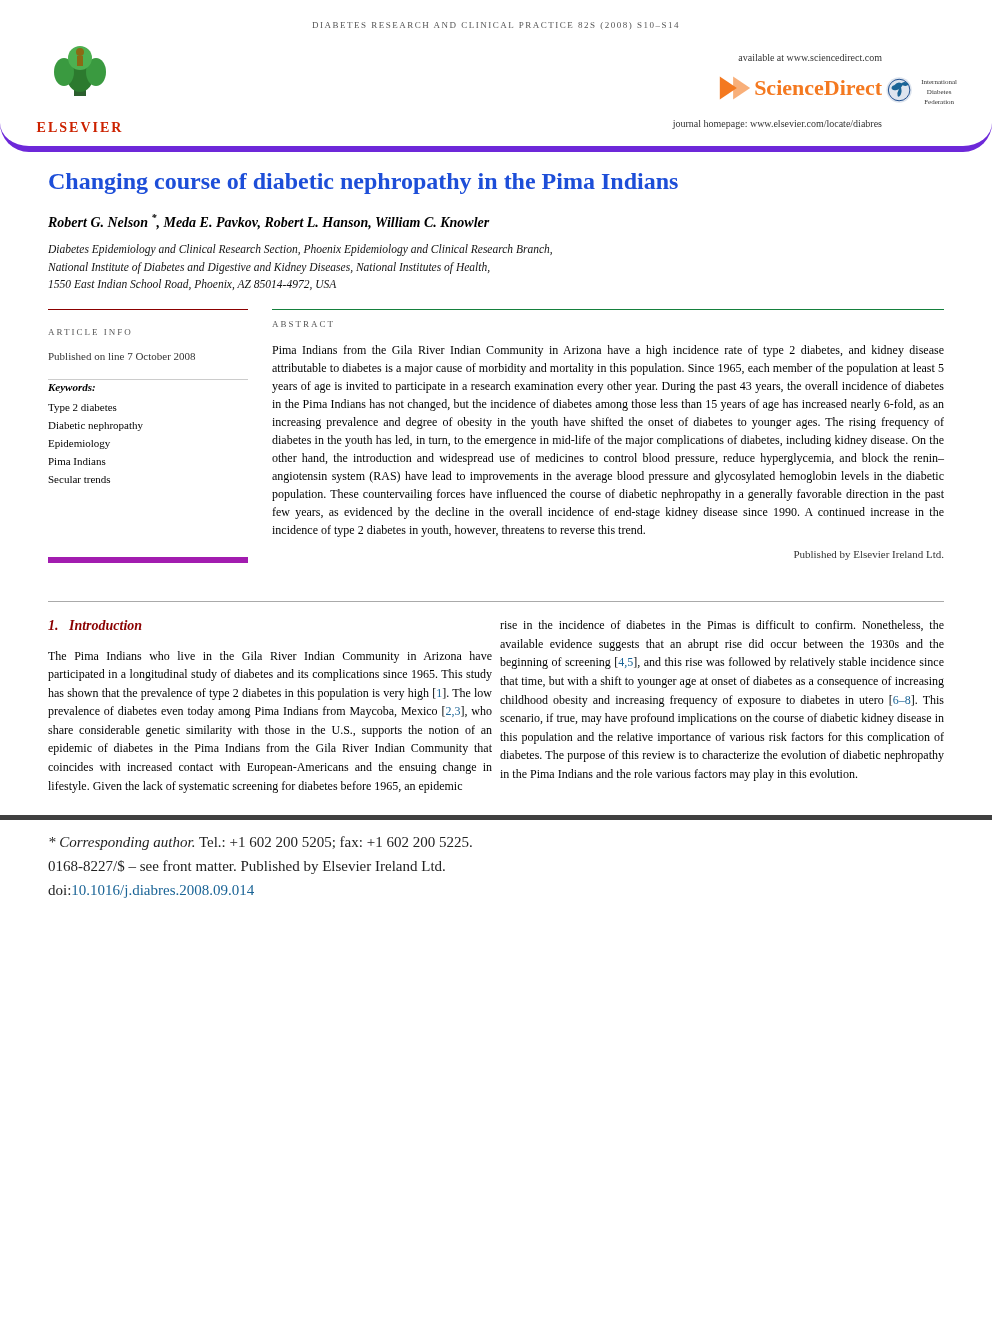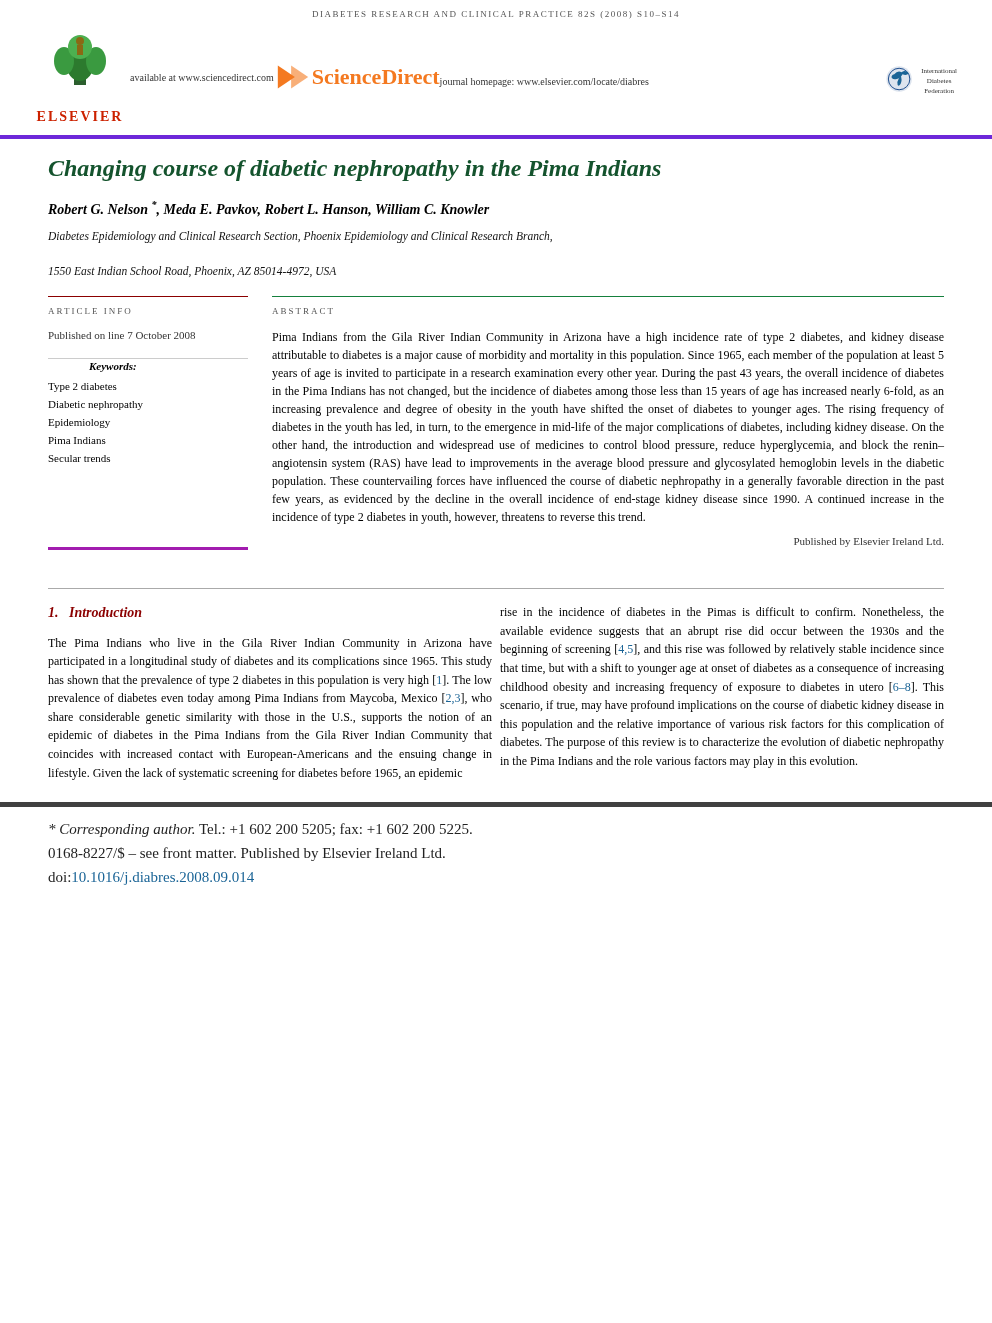--- a/index.html
+++ b/index.html
@@ -15,22 +15,23 @@
 
     .page {
       width: 992px;
       background: #fff;
       padding: 0;
     }
 
     
     .journal-header {
       text-align: center;
-      padding: 8px 20px 0;
-      border-bottom: 4px solid #6d28d9;
+      padding: 19px 20px 0;
+      border-bottom: 6px solid #6d28d9;
+      border-radius: 29px;
     }
     .journal-title-bar {
       font-size: 9px;
       letter-spacing: 1.5px;
       color: #555;
       text-transform: uppercase;
       margin-bottom: 6px;
     }
     .header-logos {
       display: flex;
@@ -51,21 +52,22 @@
     }
     .elsevier-text {
       font-size: 14px;
       font-weight: bold;
       color: #cc2200;
       letter-spacing: 2px;
       margin-top: 2px;
     }
     .center-logo {
       display: flex;
-      align-items: center;
+      flex-direction: column;
+      align-items: flex-end;
       flex: 1;
     }
     .available-text {
       font-size: 10px;
       color: #333;
       margin-bottom: 4px;
     }
     .sciencedirect-logo {
       display: flex;
       align-items: center;
@@ -103,22 +105,21 @@
     }
 
     
     .article-content {
       padding: 14px 48px 20px;
     }
 
     .article-title {
       font-size: 24px;
       font-weight: bold;
-      font-style: italic;
-      color: #14532d;
+      color: #1d4ed8;
       margin-bottom: 14px;
       line-height: 1.3;
     }
 
     .authors {
       font-size: 14px;
       font-style: italic;
       font-weight: bold;
       margin-bottom: 8px;
     }
@@ -137,22 +138,22 @@
     .two-col {
       display: flex;
       gap: 24px;
       margin-top: 10px;
     }
 
     .article-info {
       width: 200px;
       flex-shrink: 0;
       border-top: 1px solid #8b0000;
-      border-bottom: 3px solid #a21caf;
-      padding-top: 8px;
+      border-bottom: 6px solid #a21caf;
+      padding-top: 16px;
       padding-bottom: 10px;
     }
 
     .article-info-title {
       font-size: 9px;
       letter-spacing: 2px;
       text-transform: uppercase;
       color: #555;
       margin-bottom: 10px;
     }
@@ -162,21 +163,20 @@
       color: #333;
       padding-bottom: 14px;
       border-bottom: 1px solid #ccc;
     }
 
     .keywords-label {
       font-size: 11px;
       font-style: italic;
       font-weight: bold;
       margin-bottom: 4px;
-      margin-left: 41px;
     }
     .keywords-list {
       font-size: 11px;
       list-style: none;
     }
     .keywords-list li {
       margin-bottom: 2px;
     }
 
     .abstract-section {
@@ -324,21 +324,21 @@
   <div class="article-content">
 
     <h1 class="article-title">Changing course of diabetic nephropathy in the Pima Indians</h1>
 
     <div class="authors">
       <span>Robert G. Nelson <sup>*</sup>, Meda E. Pavkov, Robert L. Hanson, William C. Knowler</span>
     </div>
 
     <div class="affiliation">
       <span>Diabetes Epidemiology and Clinical Research Section, Phoenix Epidemiology and Clinical Research Branch,</span><br>
-      <br>
+      <span>National Institute of Diabetes and Digestive and Kidney Diseases, National Institutes of Health,</span><br>
       <span>1550 East Indian School Road, Phoenix, AZ 85014-4972, USA</span>
     </div>
 
     <div class="two-col">
 
       <div class="article-info">
         <div class="article-info-title">ARTICLE INFO</div>
         <div class="pub-date">Published on line 7 October 2008</div>
         <div class="keywords-label">Keywords:</div>
         <ul class="keywords-list">

